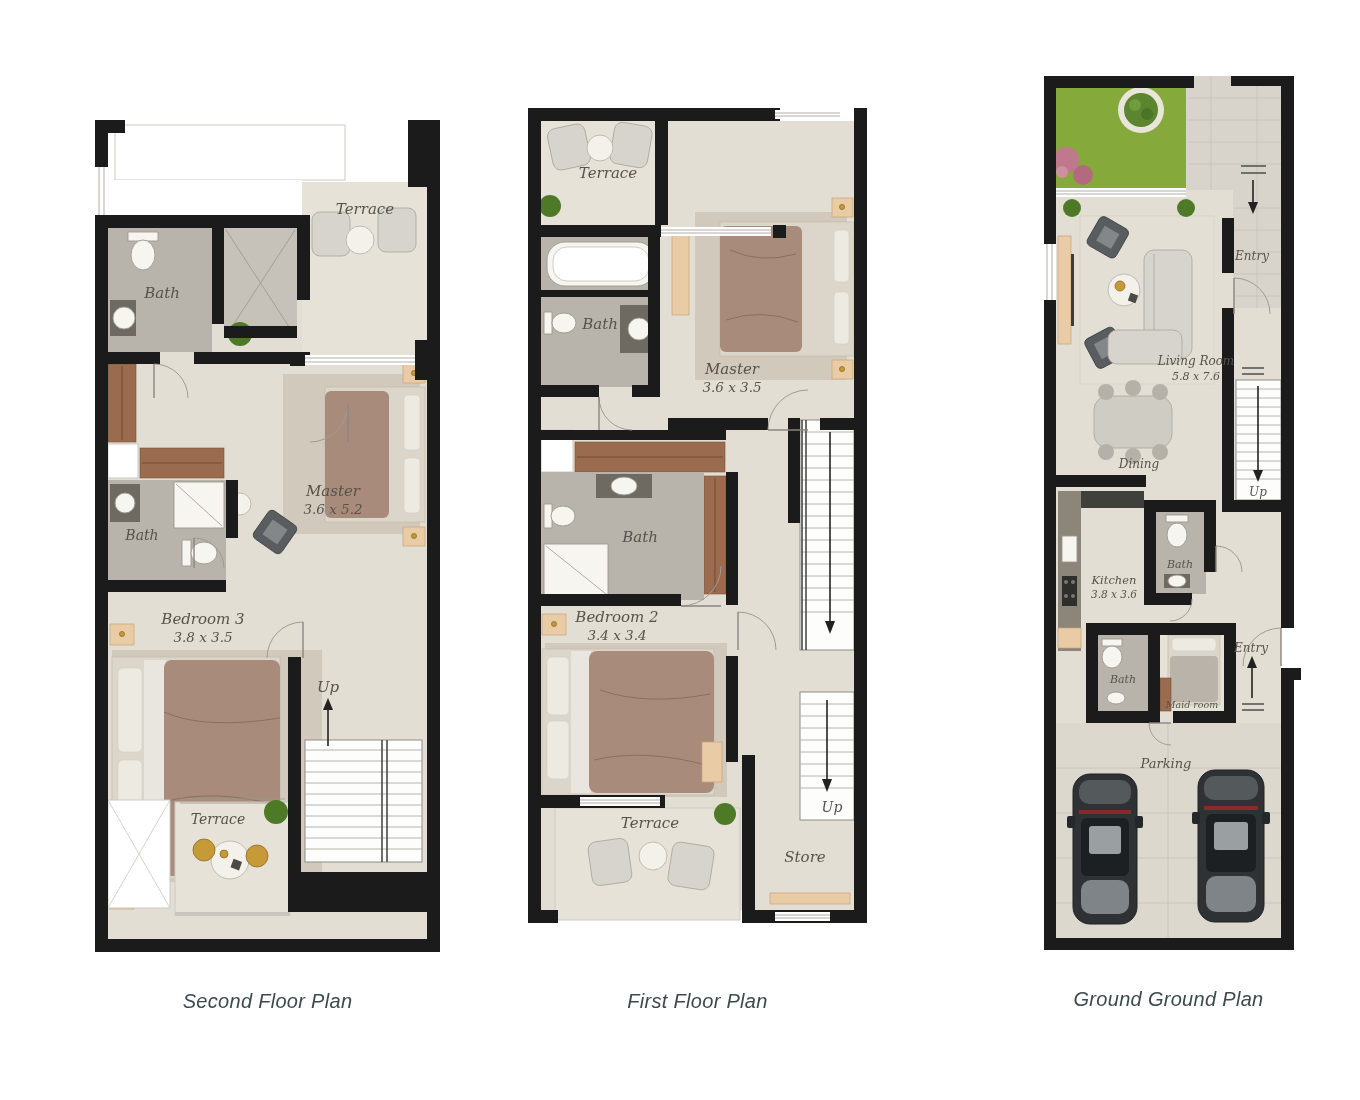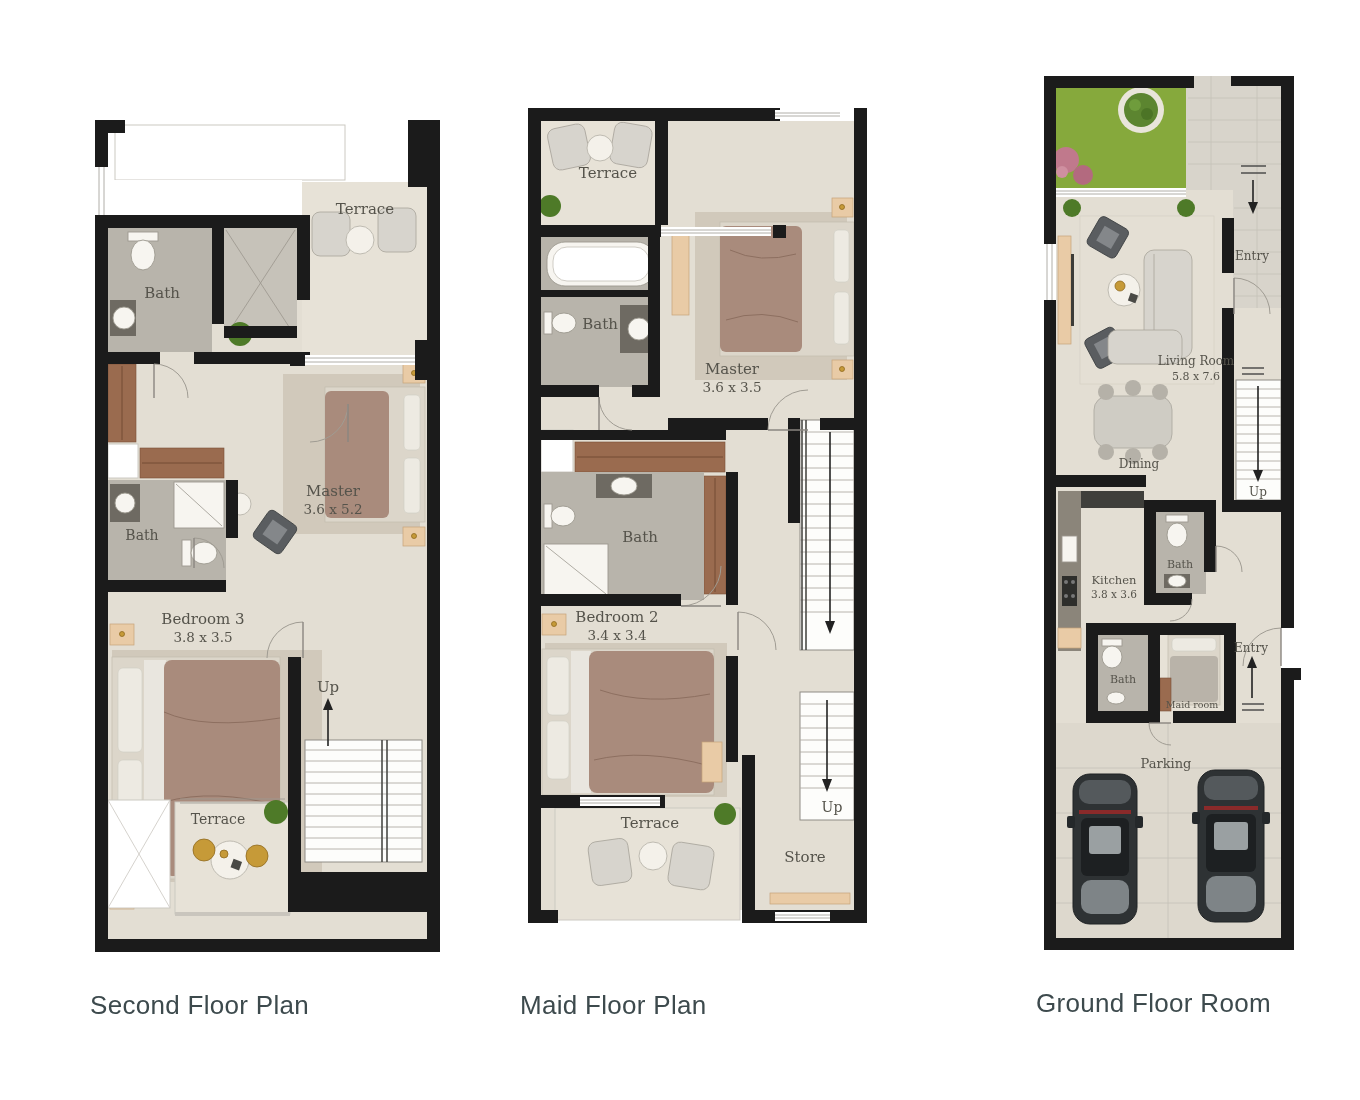--- a/index.html
+++ b/index.html
@@ -1,20 +1,20 @@
 <!DOCTYPE html>
 <html><head>
 <meta charset="utf-8">
 <style>
   html,body{margin:0;padding:0;background:#ffffff;}
   .sheet{position:relative;width:1360px;height:1100px;background:#ffffff;overflow:hidden;
          font-family:"Liberation Sans", sans-serif;}
-  figure{margin:0;position:absolute;}
-  figcaption{position:absolute;width:100%;
-             font-family:"Liberation Sans", sans-serif;font-size:26px;font-weight:500;
+  figure{margin:0;position:absolute;font-style:italic;}
+  figcaption{position:absolute;width:100%;text-align:center;
+             font-family:"Liberation Sans", sans-serif;font-size:20px;font-weight:500;
              color:#3d4a4d;letter-spacing:.3px;}
   svg{display:block;}
   .rm{font-family:"DejaVu Serif","Liberation Serif",serif;fill:#55534b;}
   .wall{fill:#1b1b1b;}
   .floor{fill:#e3ded3;}
   .floor2{fill:#e7e2d7;}
   .bath{fill:#b8b4ab;}
   .shower{fill:#c6c2b9;}
   .wood{fill:#9a6b4f;stroke:#7a4f38;stroke-width:.6;}
   .white-box{fill:#ffffff;stroke:#ccc9c2;stroke-width:1;}
@@ -405,21 +405,21 @@
   <text class="rm" x="80" y="229" font-size="15" text-anchor="middle">Bath</text>
   <text class="rm" x="212" y="274" font-size="15" text-anchor="middle">Master</text>
   <text class="rm" x="212" y="292" font-size="13.5" text-anchor="middle">3.6 x 3.5</text>
   <text class="rm" x="120" y="442" font-size="15" text-anchor="middle">Bath</text>
   <text class="rm" x="97" y="522" font-size="15" text-anchor="middle">Bedroom 2</text>
   <text class="rm" x="97" y="540" font-size="13.5" text-anchor="middle">3.4 x 3.4</text>
   <text class="rm" x="130" y="728" font-size="15" text-anchor="middle">Terrace</text>
   <text class="rm" x="285" y="762" font-size="15" text-anchor="middle">Store</text>
   <text class="rm" x="312" y="712" font-size="14" text-anchor="middle">Up</text>
 </svg>
-<figcaption style="top:890px;">Maid Floor Plan</figcaption>
+<figcaption style="top:890px;">First Floor Plan</figcaption>
 </figure>
 
 <figure style="left:1036px;top:68px;width:265px;height:890px;">
 <svg width="265" height="890" viewBox="0 0 265 890">
   <rect class="floor" x="20" y="14" width="225" height="856"></rect>
 
   <g>
     <rect x="20" y="14" width="130" height="108" fill="#86a93c"></rect>
     <circle cx="105" cy="42" r="23" fill="#e9e5da"></circle>
     <circle cx="105" cy="42" r="17" fill="#5c8530"></circle>
@@ -636,16 +636,16 @@
   <text class="rm" x="103" y="400" font-size="12" text-anchor="middle">Dining</text>
   <text class="rm" x="222" y="428" font-size="12" text-anchor="middle">Up</text>
   <text class="rm" x="144" y="500" font-size="11" text-anchor="middle">Bath</text>
   <text class="rm" x="78" y="516" font-size="11.5" text-anchor="middle">Kitchen</text>
   <text class="rm" x="78" y="530" font-size="10.5" text-anchor="middle">3.8 x 3.6</text>
   <text class="rm" x="87" y="615" font-size="11" text-anchor="middle">Bath</text>
   <text class="rm" x="156" y="640" font-size="9.5" text-anchor="middle">Maid room</text>
   <text class="rm" x="215" y="584" font-size="12" text-anchor="middle">Entry</text>
   <text class="rm" x="130" y="700" font-size="13" text-anchor="middle">Parking</text>
 </svg>
-<figcaption style="top:920px;">Ground Floor Room</figcaption>
+<figcaption style="top:920px;">Ground Ground Plan</figcaption>
 </figure>
 
 </div>
 
 </body></html>

